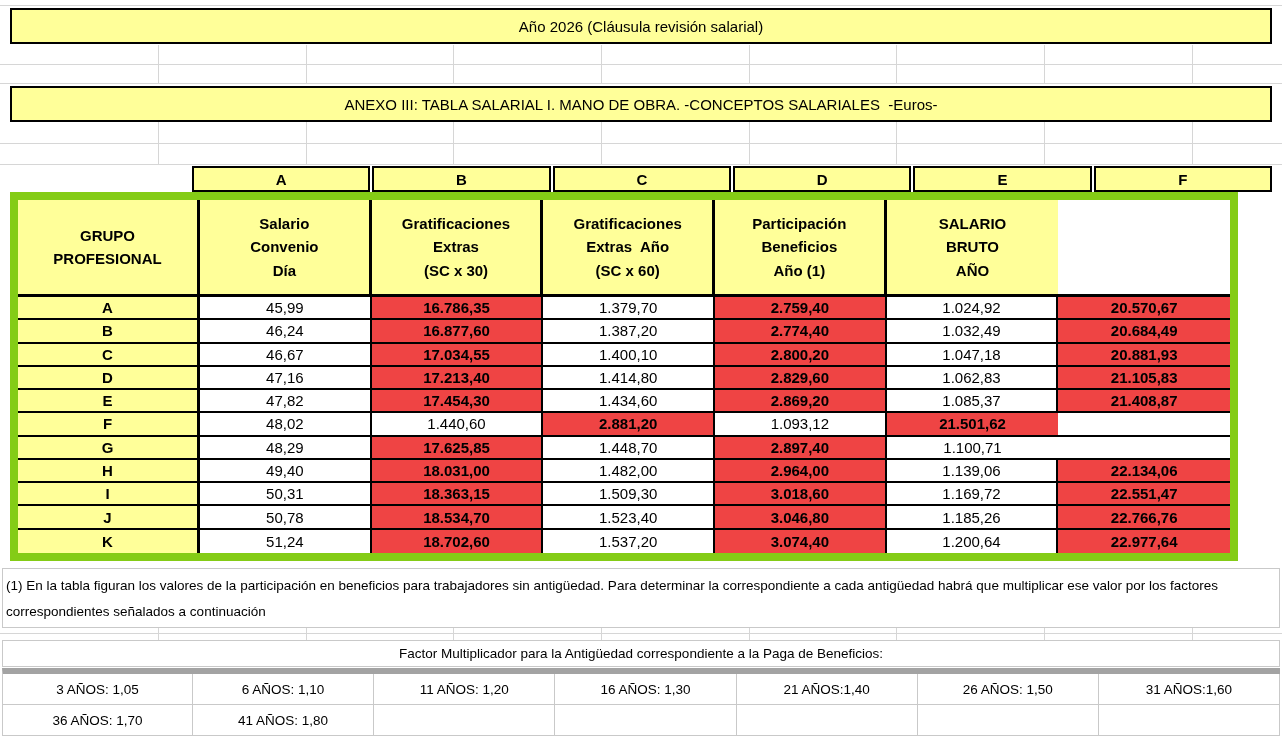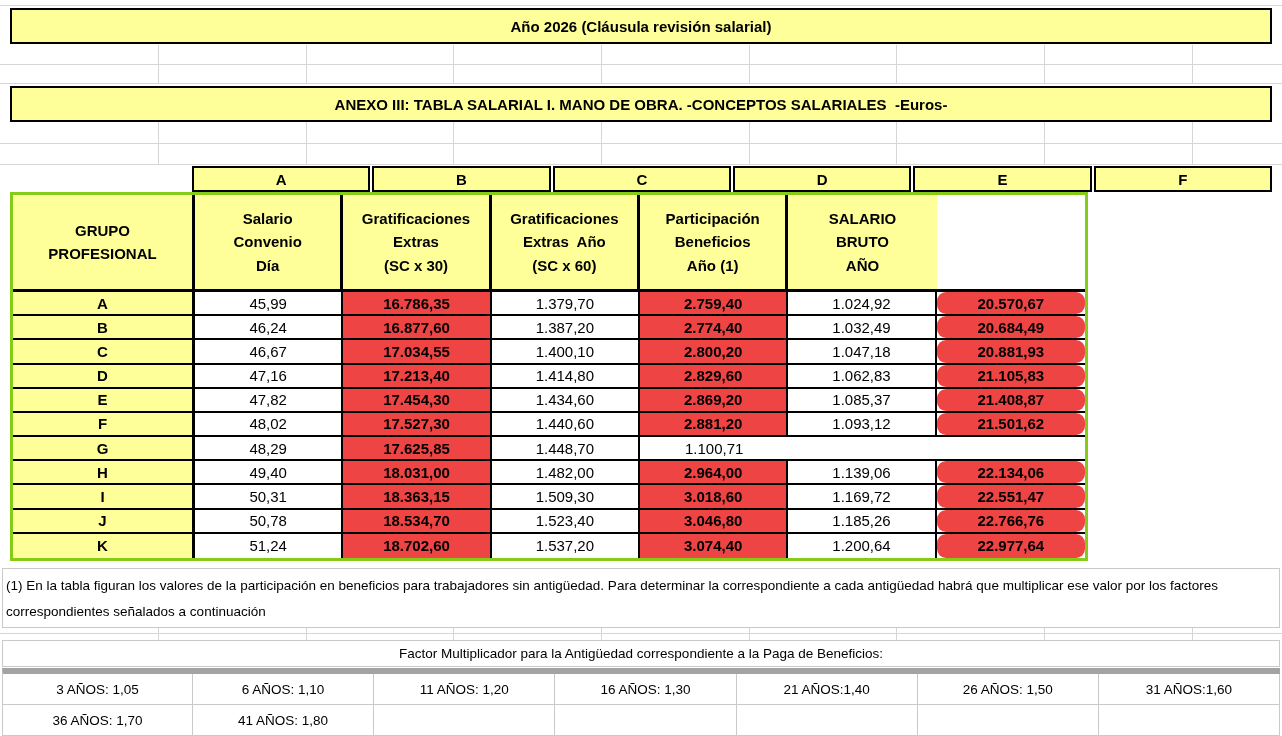--- a/index.html
+++ b/index.html
@@ -7,47 +7,47 @@
        font-family:"Liberation Sans","DejaVu Sans",sans-serif;color:#000;}
   .sheet{position:absolute;inset:0;}
 
   
   .hline{position:absolute;height:1px;background:#d6d6d6;}
   .vline{position:absolute;width:1px;background:#d6d6d6;}
 
   
   .banner{position:absolute;left:10px;width:1262px;height:36px;box-sizing:border-box;
           background:#ffff99;border:2px solid #000;display:flex;align-items:center;
-          justify-content:center;font-weight:bold;font-size:15px;white-space:pre;}
+          justify-content:center;font-weight:normal;font-size:15px;white-space:pre;}
   .banner1{top:8px;}
   .banner2{top:86px;}
 
   
   .letter-row{position:absolute;left:192px;top:166px;width:1080px;height:26px;
               display:grid;grid-template-columns:repeat(6,1fr);column-gap:2px;}
   .letter-cell{background:#ffff99;border:2px solid #000;box-sizing:border-box;
                display:flex;align-items:center;justify-content:center;
                font-weight:bold;font-size:15px;}
 
   
-  .main-table{position:absolute;left:10px;top:192px;width:1078px;height:369px;
-              box-sizing:border-box;border:3px solid #84cc16;background:#fff;}
+  .main-table{position:absolute;left:10px;top:192px;width:1228px;height:369px;
+              box-sizing:border-box;border:8px solid #84cc16;background:#fff;}
   .header-row{display:grid;grid-template-columns:182px repeat(6,1fr);height:94px;
               border-bottom:3px solid #000;}
   .header-cell{background:#ffff99;border-right:3px solid #000;box-sizing:border-box;
                display:flex;align-items:center;justify-content:center;text-align:center;
                font-weight:bold;font-size:15px;line-height:1.55;white-space:pre;}
   .header-cell:last-child{border-right:none;}
   .data-rows{height:calc(100% - 97px);display:grid;grid-auto-rows:1fr;}
   .data-row{display:grid;grid-template-columns:182px repeat(6,1fr);
             border-bottom:2px solid #000;box-sizing:border-box;}
   .data-row:last-child{border-bottom:none;}
   .cell{border-right:2px solid #000;box-sizing:border-box;display:flex;
         align-items:center;justify-content:center;font-size:15px;background:#fff;}
-  .cell:last-child{border-right:none;border-radius:9px;}
+  .cell:last-child{border-right:none;}
   .cell.group{background:#ffff99;font-weight:bold;border-right:3px solid #000;}
   .cell.hl{background:#ef4444;font-weight:bold;}
 
   
   .footnote{position:absolute;left:2px;top:568px;width:1278px;height:60px;
             box-sizing:border-box;border:1px solid #c9c9c9;padding:4px 3px;
             font-size:13.5px;line-height:26px;}
 
   
   .factor-title{position:absolute;left:2px;top:640px;width:1278px;height:27px;
@@ -176,31 +176,31 @@
           <div class="cell">47,82</div>
           <div class="cell hl">17.454,30</div>
           <div class="cell">1.434,60</div>
           <div class="cell hl">2.869,20</div>
           <div class="cell">1.085,37</div>
           <div class="cell hl">21.408,87</div>
         </div>
         <div class="data-row">
           <div class="cell group">F</div>
           <div class="cell">48,02</div>
-          <div class="cell hl">17.527,30</div>
           <div class="cell">1.440,60</div>
           <div class="cell hl">2.881,20</div>
           <div class="cell">1.093,12</div>
           <div class="cell hl">21.501,62</div>
         </div>
         <div class="data-row">
           <div class="cell group">G</div>
           <div class="cell">48,29</div>
           <div class="cell hl">17.625,85</div>
           <div class="cell">1.448,70</div>
+          <div class="cell hl">2.897,40</div>
           <div class="cell">1.100,71</div>
         </div>
         <div class="data-row">
           <div class="cell group">H</div>
           <div class="cell">49,40</div>
           <div class="cell hl">18.031,00</div>
           <div class="cell">1.482,00</div>
           <div class="cell hl">2.964,00</div>
           <div class="cell">1.139,06</div>
           <div class="cell hl">22.134,06</div>

